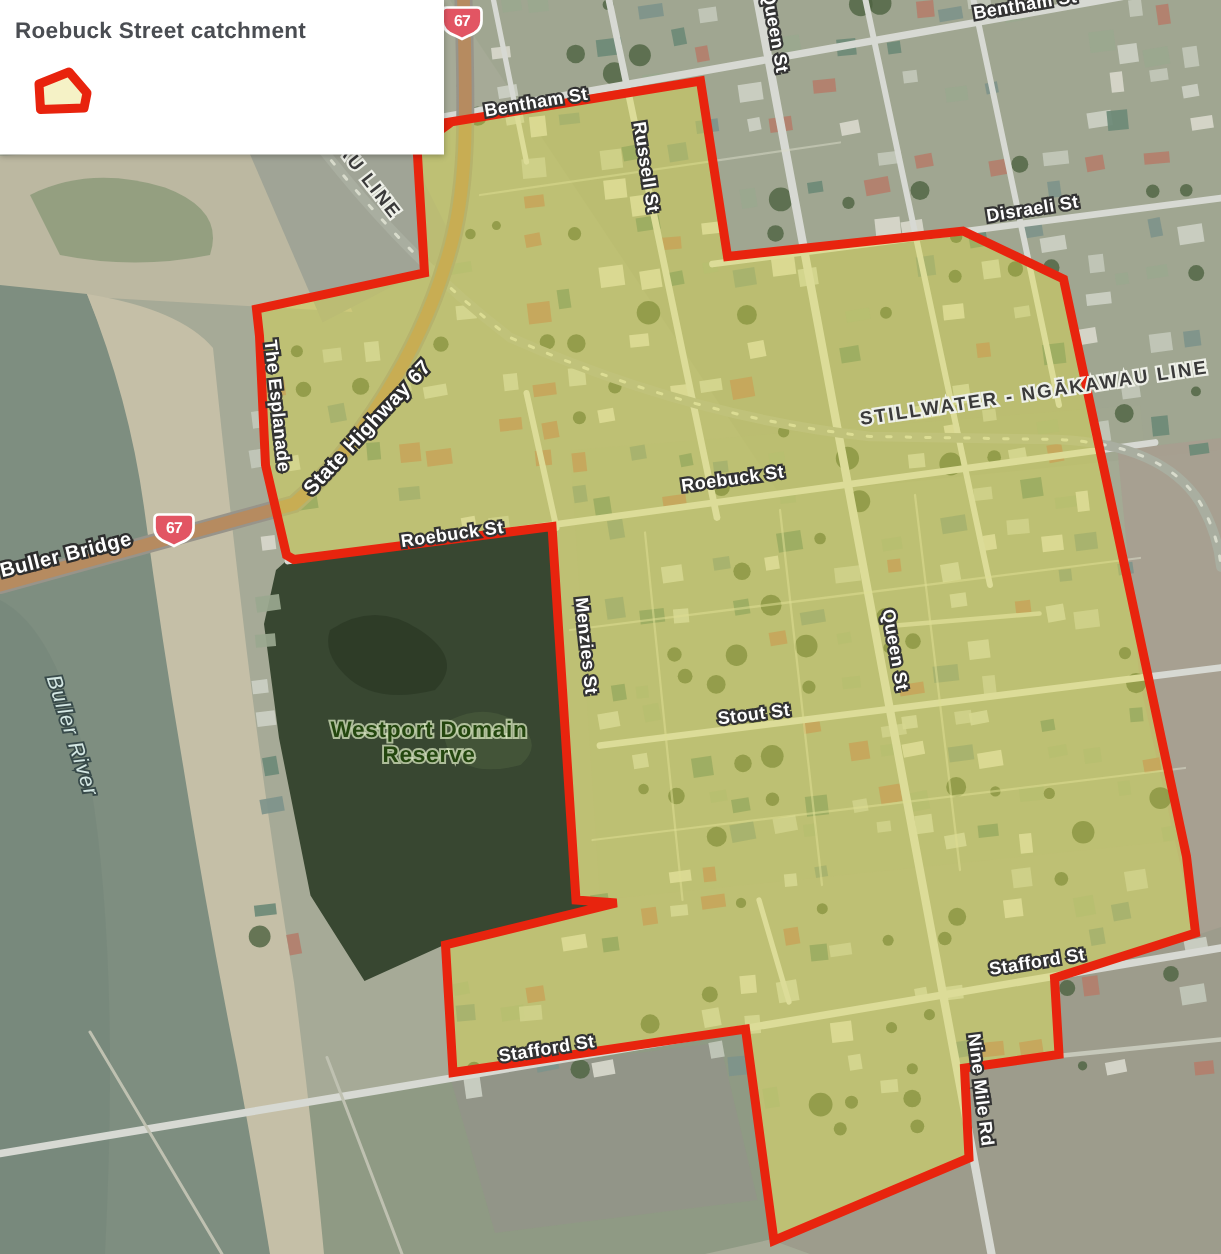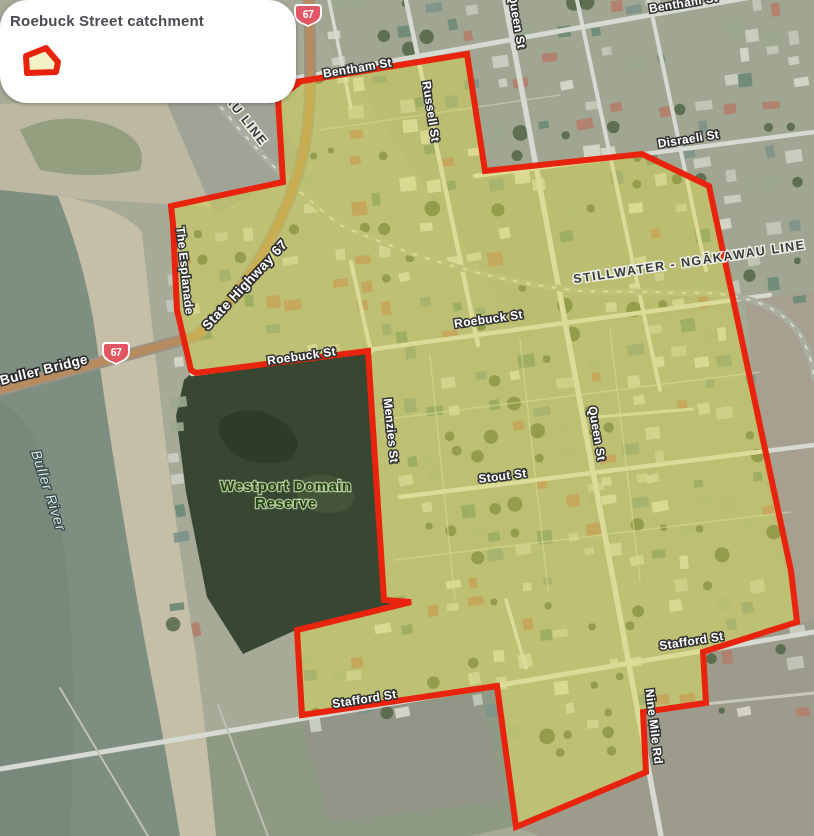--- a/index.html
+++ b/index.html
@@ -1,20 +1,20 @@
 <!DOCTYPE html>
 <html><head>
 <meta charset="utf-8">
 <style>
   html,body{margin:0;padding:0;background:#888;}
   .stage{position:relative;width:814px;height:836px;overflow:hidden;
          font-family:"Liberation Sans",sans-serif;}
   #mapsvg{position:absolute;left:0;top:0;background:#a6aa97;display:block;}
   .legend{position:absolute;left:0;top:0;width:296px;height:103px;background:#ffffff;
-          box-shadow:0 1px 4px rgba(0,0,0,.3);z-index:5;border-radius:27px;}
+          box-shadow:0 1px 4px rgba(0,0,0,.3);z-index:5;}
   .legend-title{position:absolute;left:10px;top:12px;font-size:15px;font-weight:600;
           color:#4a4d52;letter-spacing:.2px;}
   .legend-swatch{position:absolute;left:20px;top:42px;}
   text{font-family:"Liberation Sans",sans-serif;}
 </style>
 </head>
 <body>
 
 <div class="stage">
   <svg id="mapsvg" width="814" height="836" viewBox="0 0 814 836">

